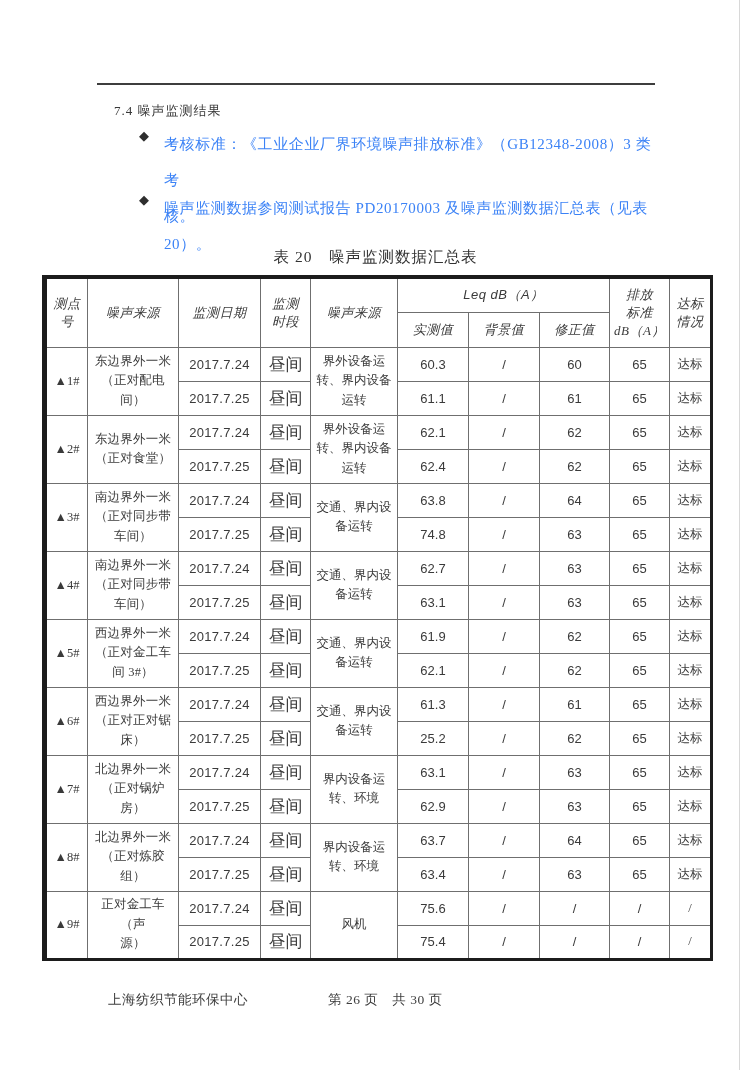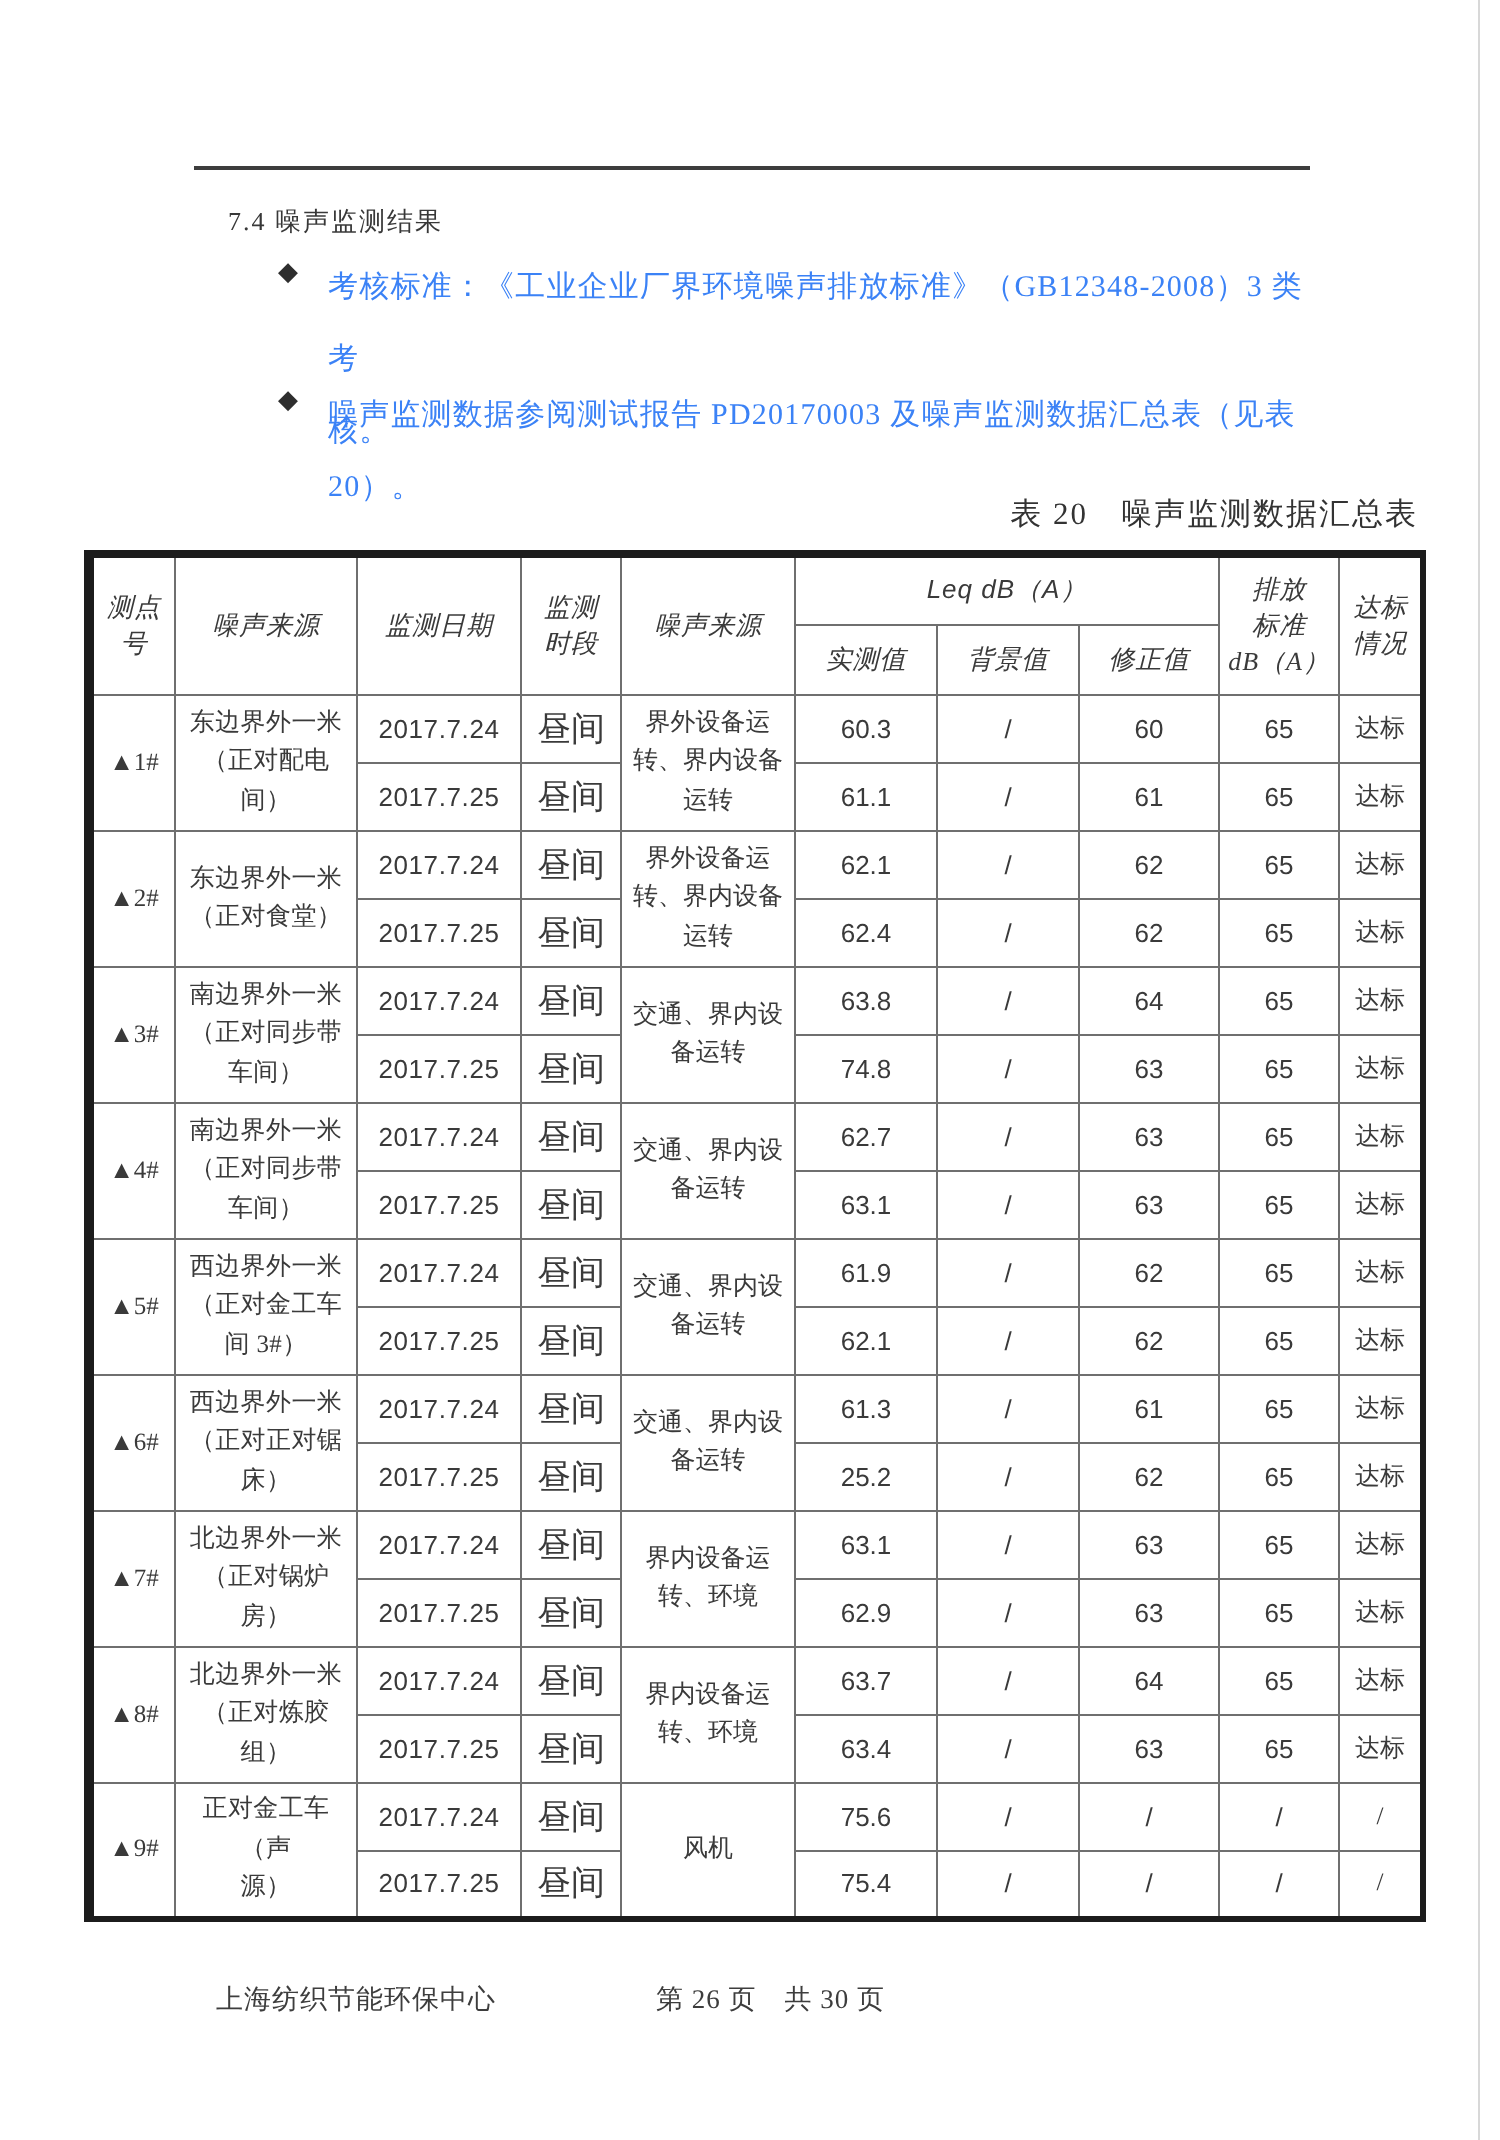--- a/index.html
+++ b/index.html
@@ -36,21 +36,21 @@
   }
   .bullet-item .bullet-text{
     margin-left:25px;
     font-size:15px;line-height:36px;letter-spacing:.6px;
     white-space:pre-line;color:#3b82f6;
   }
   .bullet-1{top:126px;}
   .bullet-2{top:190px;}
   .table-title{
     position:absolute;top:247px;left:42px;width:667px;
-    text-align:right;font-size:15.5px;letter-spacing:1px;color:#333;
+    text-align:center;font-size:15.5px;letter-spacing:1px;color:#333;
   }
   table.noise{
     position:absolute;top:275px;left:42px;width:667px;
     border-collapse:collapse;table-layout:fixed;
     border:3px solid #1c1c1c;border-left-width:5px;border-top-width:4px;
   }
   table.noise td,table.noise th{
     border:1px solid #6f6f6f;
     padding:0 2px;
     text-align:center;vertical-align:middle;

